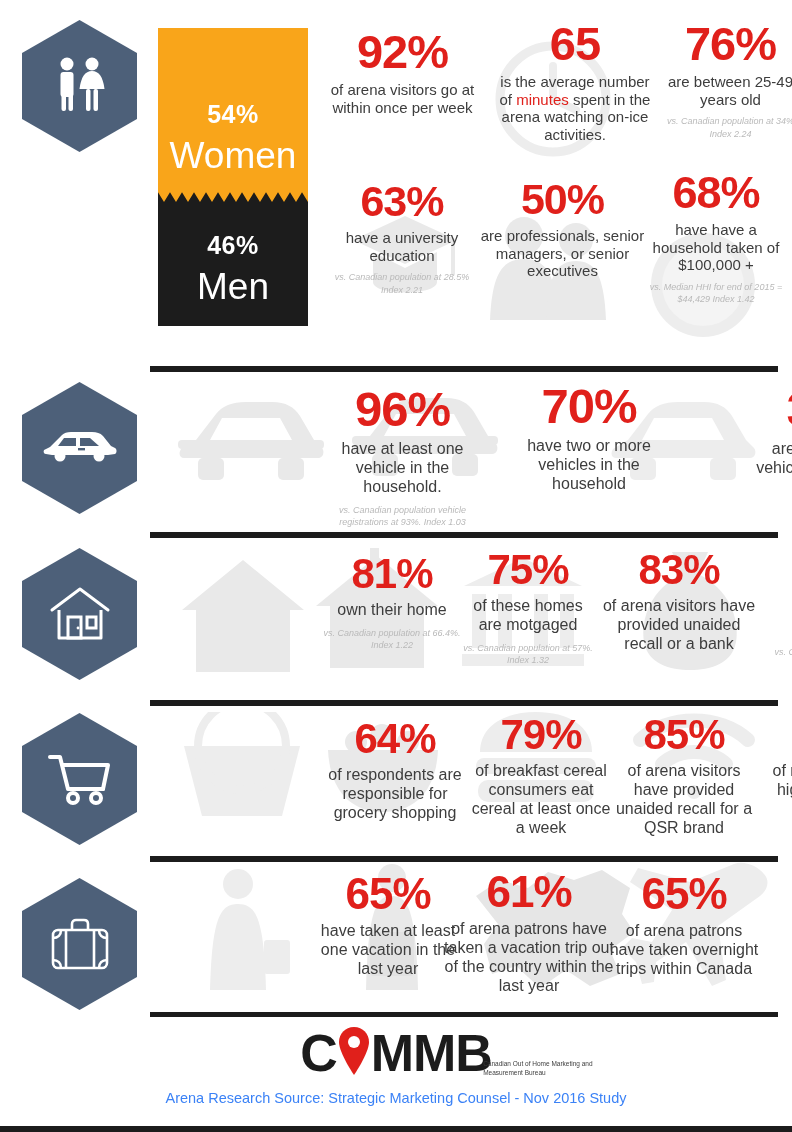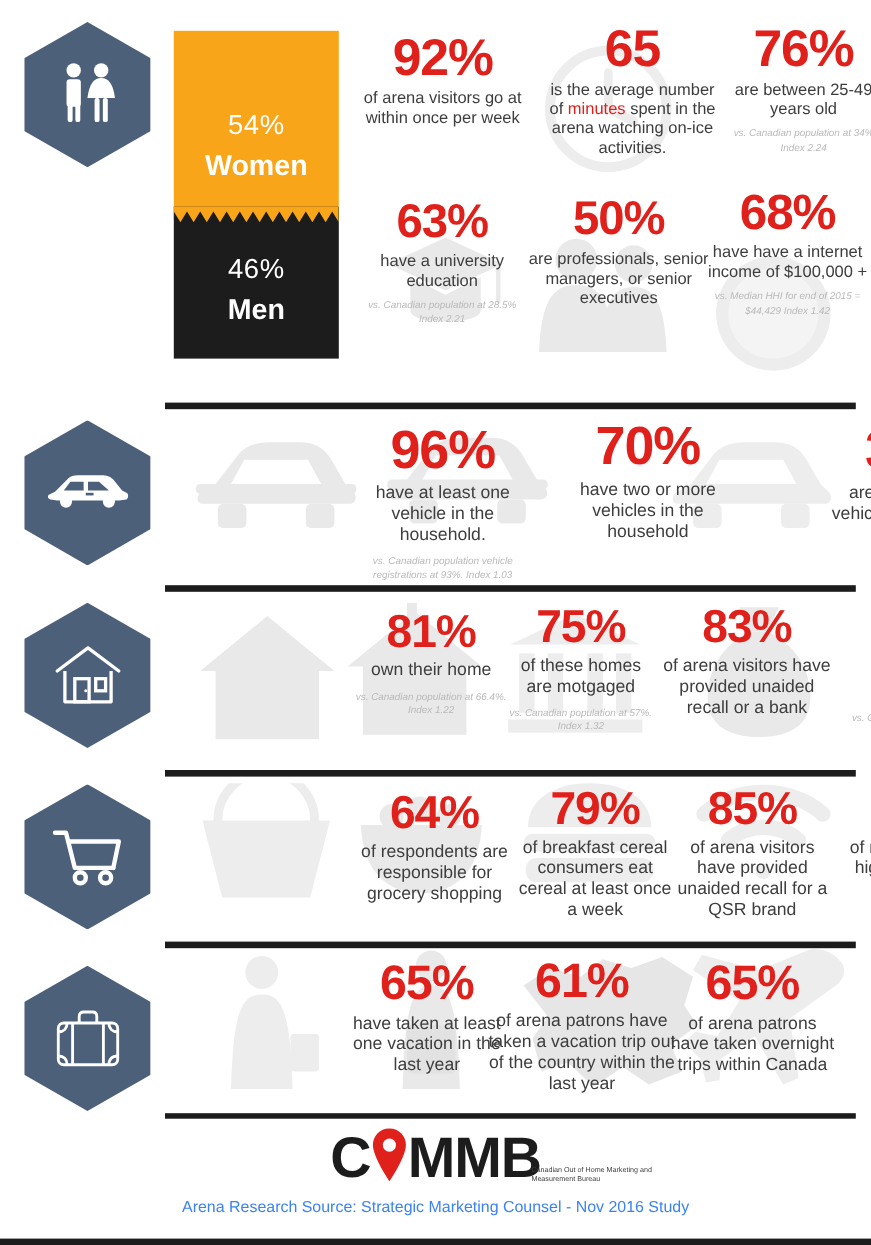--- a/index.html
+++ b/index.html
@@ -32,22 +32,22 @@
   .g-women{position:absolute;left:0;top:0;width:150px;height:172px;background:#f9a51a;}
   .g-men{position:absolute;left:0;top:160px;width:150px;height:138px;background:#1c1c1c;}
   .zigzag{
     position:absolute;left:0;top:160px;width:150px;height:14px;background:#f9a51a;
     clip-path:polygon(0% 0%,100% 0%,100% 100%,
       96% 30%,92% 100%,88% 30%,84% 100%,80% 30%,76% 100%,72% 30%,68% 100%,
       64% 30%,60% 100%,56% 30%,52% 100%,48% 30%,44% 100%,40% 30%,36% 100%,
       32% 30%,28% 100%,24% 30%,20% 100%,16% 30%,12% 100%,8% 30%,4% 100%,0% 30%);
   }
   .g-label{position:absolute;left:0;width:150px;text-align:center;color:#ffffff;}
-  .g-pct{font-size:25px;font-weight:400;letter-spacing:.5px;}
-  .g-name{font-size:26px;font-weight:700;margin-top:4px;}
+  .g-pct{font-size:25px;font-weight:700;letter-spacing:.5px;}
+  .g-name{font-size:37px;font-weight:400;margin-top:4px;}
 
   
   .stat{position:absolute;text-align:center;}
   .stat .num{
     color:#e0201b;font-weight:bold;line-height:1;
     letter-spacing:-1px;
   }
   .stat .desc{
     color:#3d3d3d;line-height:1.18;margin-top:6px;
   }
@@ -202,21 +202,21 @@
       <div class="note">vs. Canadian population at 28.5% Index 2.21</div>
     </div>
 
     <div class="stat" style="left:330px;top:178px;width:165px;">
       <div class="num" style="font-size:43px">50%</div>
       <div class="desc" style="font-size:15px">are professionals, senior managers, or senior executives</div>
     </div>
 
     <div class="stat" style="left:490px;top:170px;width:152px;">
       <div class="num" style="font-size:45px">68%</div>
-      <div class="desc" style="font-size:15px">have have a internet income of $100,000 +</div>
+      <div class="desc" style="font-size:15px">have have a household taken of $100,000 +</div>
       <div class="note">vs. Median HHI for end of 2015 = $44,429 Index 1.42</div>
     </div>
   </div>
 
   <div class="divider" style="top:366px"></div>
 
   <div class="ghost" style="left:176px;top:388px;">
     <svg width="150" height="110" viewBox="0 0 150 110" fill="#e9e9e9">
         <path d="M8 70 C4 70 2 66 5 61 L20 52 L40 26 C46 18 56 14 70 14 L96 14 C110 14 118 19 124 28 L138 52 L146 60 C149 64 147 70 142 70 L8 70 Z"></path>
         <rect x="2" y="52" width="22" height="9" rx="4"></rect>

